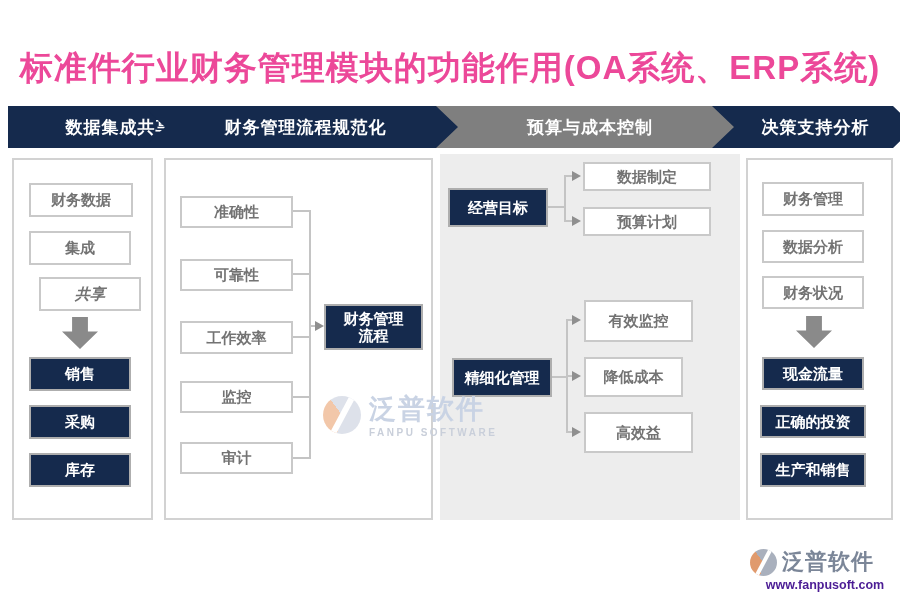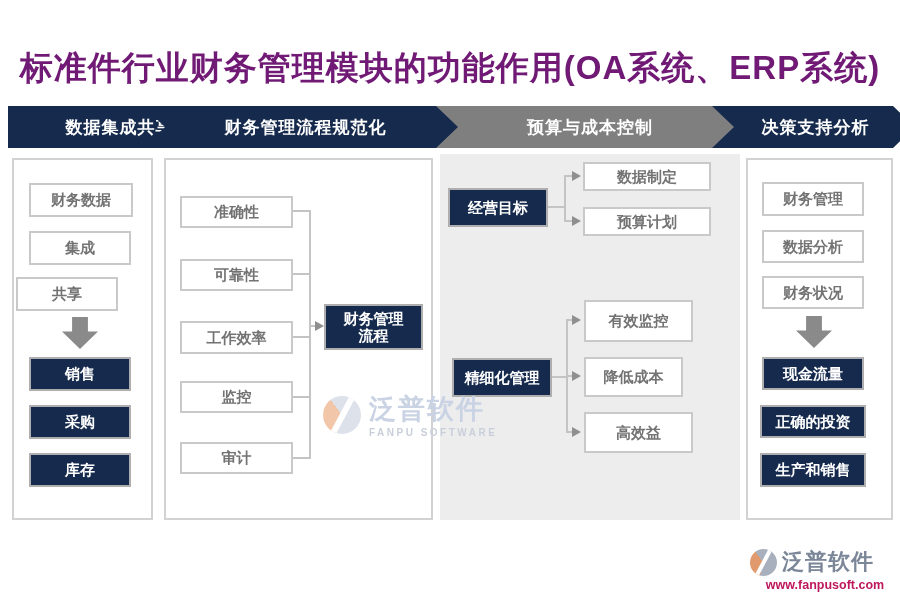--- a/index.html
+++ b/index.html
@@ -3,21 +3,21 @@
 <meta charset="utf-8">
 <style>
   html,body{margin:0;padding:0;background:#fff;}
   #stage{
     position:relative;width:900px;height:600px;background:#fff;overflow:hidden;
     font-family:"Liberation Sans","DejaVu Sans",sans-serif;
   }
   
   .title{
     position:absolute;left:0;top:46px;width:900px;text-align:center;
-    font-size:33px;letter-spacing:1px;color:#701a75;font-weight:600;
+    font-size:33px;letter-spacing:1px;color:#ec4899;font-weight:600;
   }
   
   .bar{position:absolute;left:8px;top:106px;width:887px;height:42px;}
   .seg{
     position:absolute;top:0;height:100%;display:flex;align-items:center;justify-content:center;
     color:#fff;font-weight:bold;font-size:17px;letter-spacing:1px;
   }
   .seg-navy{background:#152a4d;}
   .seg-gray{background:#7f7f7f;}
   .seg-first{clip-path:polygon(0 0,calc(100% - 22px) 0,100% 50%,calc(100% - 22px) 100%,0 100%);padding-right:14px;}
@@ -51,21 +51,21 @@
   .wm-icon::after{content:"";position:absolute;left:45%;top:-12%;width:16%;height:124%;background:#fff;transform:rotate(28deg);}
   .wm-name{font-size:27px;font-weight:bold;color:#c9d3e4;letter-spacing:2px;}
   .wm-sub{font-size:10px;color:#c9cfda;letter-spacing:2.5px;font-weight:bold;}
   
   .flogo{position:absolute;left:750px;top:547px;width:150px;}
   .flogo-row{display:flex;align-items:center;gap:5px;}
   .fl-icon{width:27px;height:27px;border-radius:50%;position:relative;overflow:hidden;flex:0 0 auto;
     background:conic-gradient(from -165deg at 50% 50%, #e09a6d 0deg 128deg, #a9b0bd 128deg 360deg);}
   .fl-icon::after{content:"";position:absolute;left:45%;top:-12%;width:16%;height:124%;background:#fff;transform:rotate(28deg);}
   .fl-name{font-size:22px;font-weight:bold;color:#7b8698;letter-spacing:1px;white-space:nowrap;}
-  .fl-url{font-size:12.5px;color:#be185d;font-weight:bold;margin-top:1px;text-align:center;white-space:nowrap;}
+  .fl-url{font-size:12.5px;color:#4c1d95;font-weight:bold;margin-top:1px;text-align:center;white-space:nowrap;}
 </style>
 </head>
 <body>
 
 <div id="stage">
 
   <div class="title">标准件行业财务管理模块的功能作用(OA系统、ERP系统)</div>
 
   <div class="bar">
     <div class="seg seg-navy seg-first" style="left:0;width:143px;padding-left:40px;">
@@ -82,21 +82,21 @@
     </div>
   </div>
 
   <div class="panel" style="left:12px;top:158px;width:141px;height:362px;"></div>
   <div class="panel" style="left:164px;top:158px;width:269px;height:362px;"></div>
   <div class="panel panel-gray" style="left:440px;top:154px;width:300px;height:366px;"></div>
   <div class="panel" style="left:746px;top:158px;width:147px;height:362px;"></div>
 
   <div class="wb" style="left:29px;top:183px;width:104px;height:34px;">财务数据</div>
   <div class="wb" style="left:29px;top:231px;width:102px;height:34px;">集成</div>
-  <div class="wb" style="left:16px;top:277px;width:102px;height:34px;">共享</div>
+  <div class="wb" style="left:39px;top:277px;width:102px;height:34px;font-style:italic;">共享</div>
   <div class="down-arrow" style="left:62px;top:317px;width:36px;height:32px;"></div>
   <div class="nb" style="left:29px;top:357px;width:102px;height:34px;">销售</div>
   <div class="nb" style="left:29px;top:405px;width:102px;height:34px;">采购</div>
   <div class="nb" style="left:29px;top:453px;width:102px;height:34px;">库存</div>
 
   <div class="wb" style="left:180px;top:196px;width:113px;height:32px;">准确性</div>
   <div class="wb" style="left:180px;top:259px;width:113px;height:32px;">可靠性</div>
   <div class="wb" style="left:180px;top:321px;width:113px;height:33px;">工作效率</div>
   <div class="wb" style="left:180px;top:381px;width:113px;height:32px;">监控</div>
   <div class="wb" style="left:180px;top:442px;width:113px;height:32px;">审计</div>

